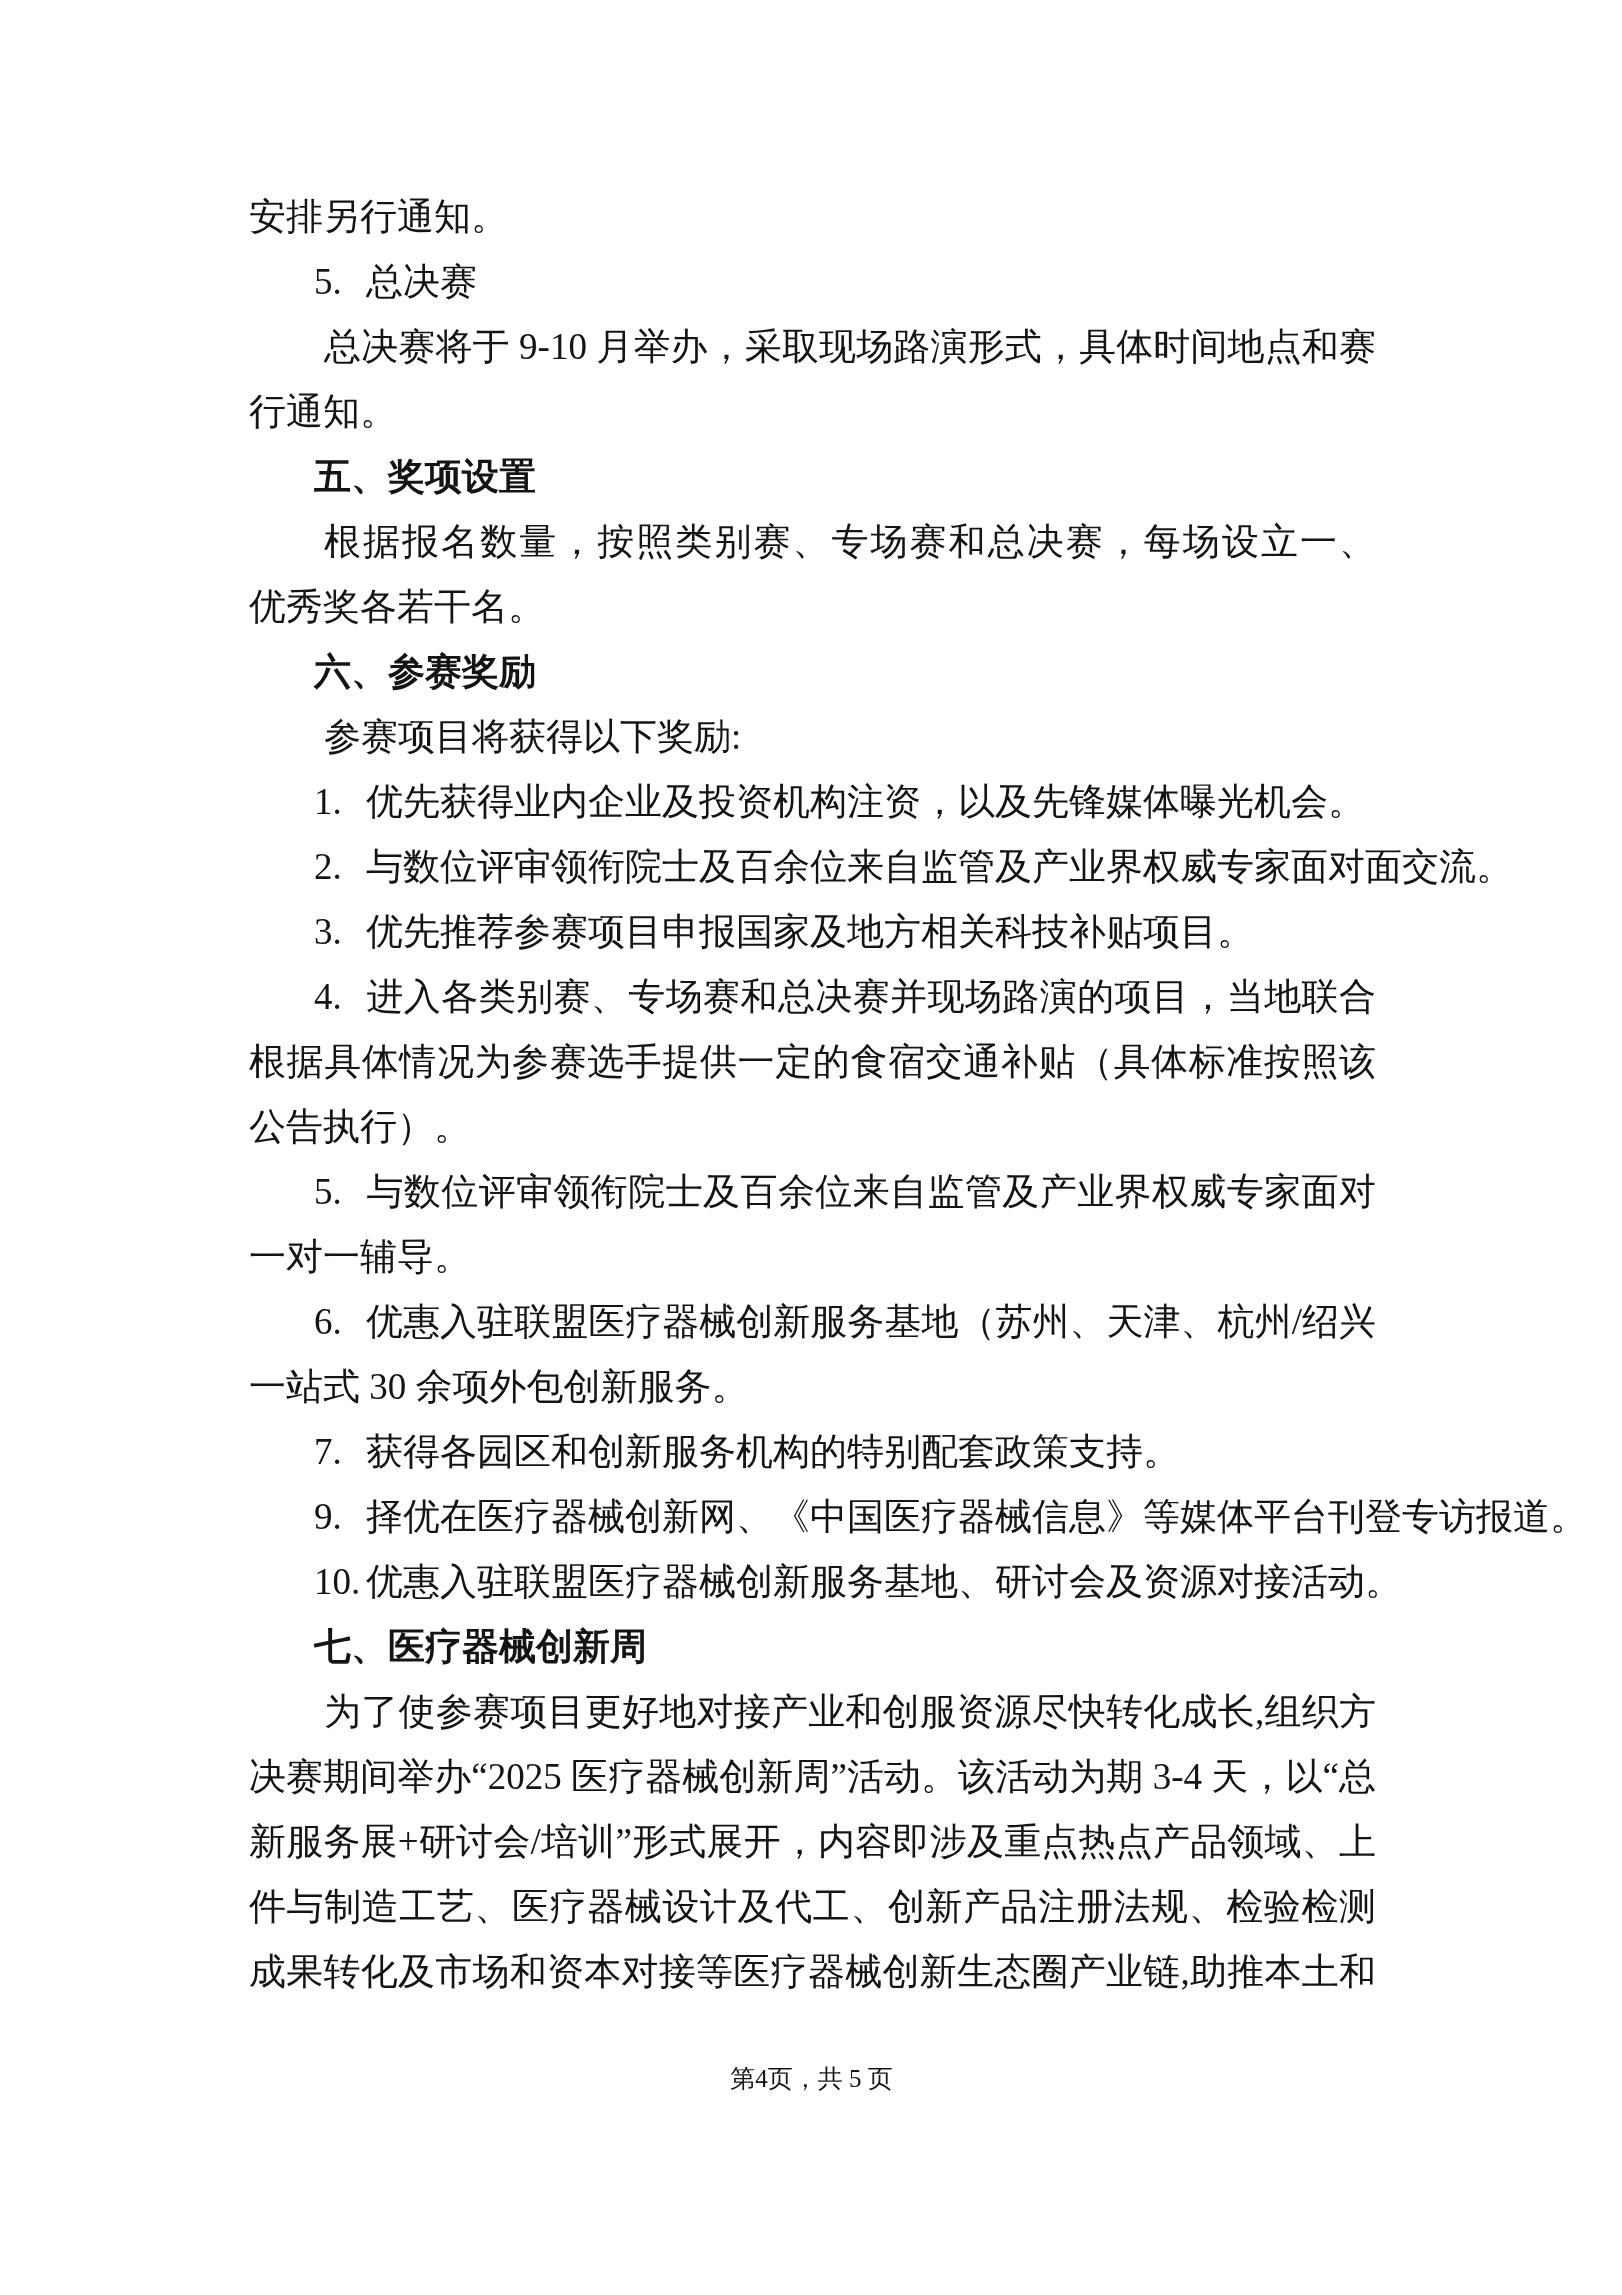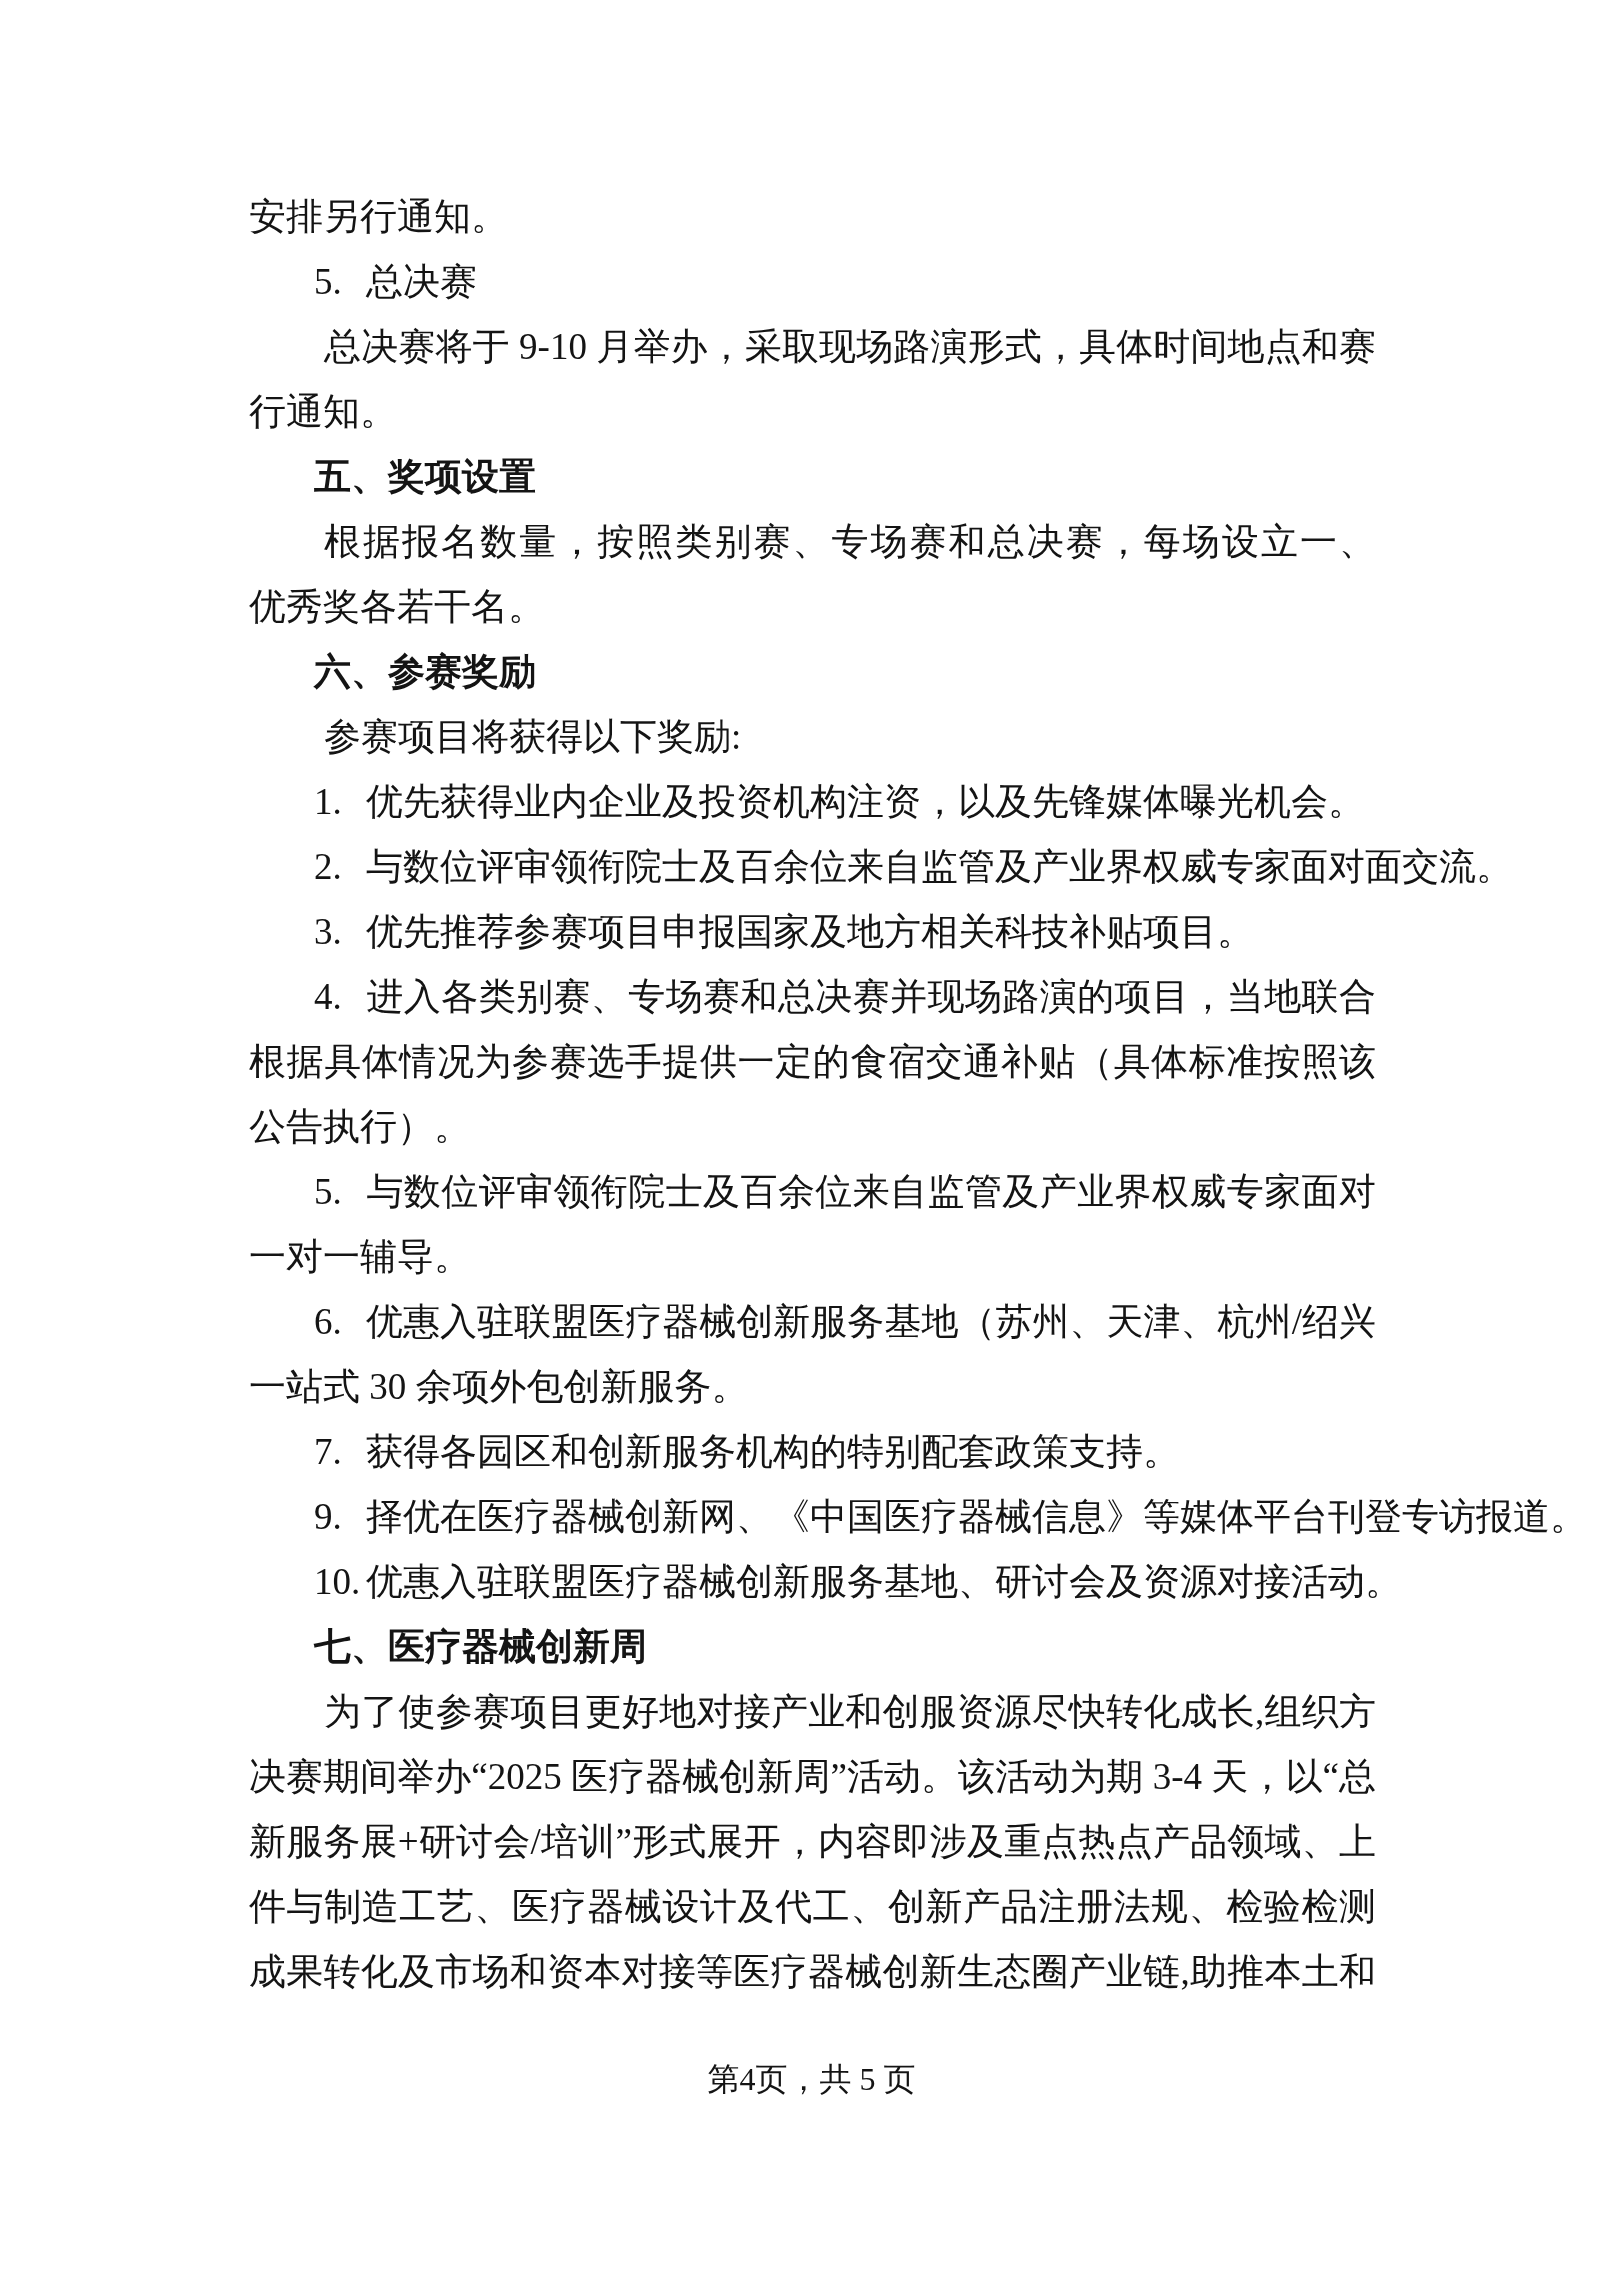--- a/index.html
+++ b/index.html
@@ -48,21 +48,21 @@
     text-align: left;
   }
   .footer {
     position: absolute;
     left: 0;
     right: 0;
     top: 2056px;
     height: 46px;
     line-height: 46px;
     text-align: center;
-    font-size: 32px;
+    font-size: 25px;
     color: #141414;
   }
 </style>
 </head>
 <body>
 
 <div class="page">
   <div class="content">
 
     <div class="line">安排另行通知。</div>

